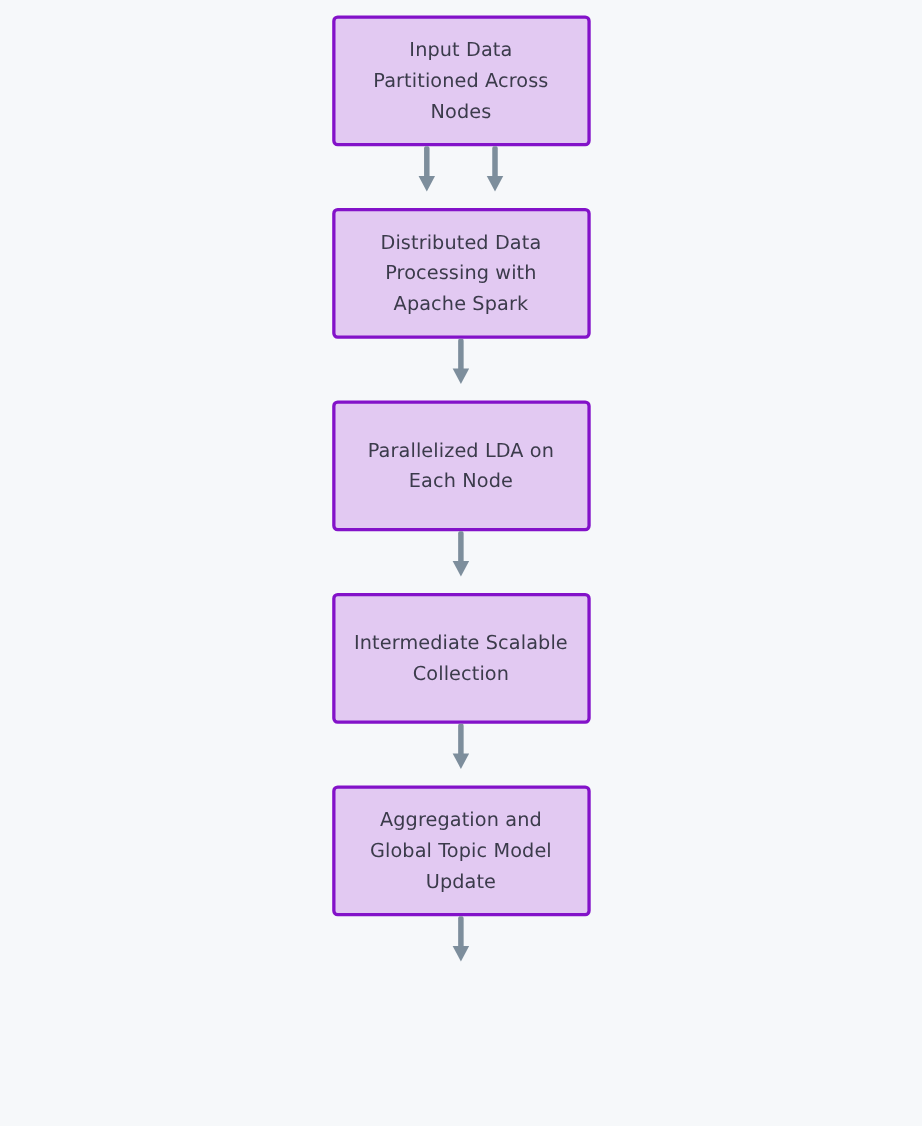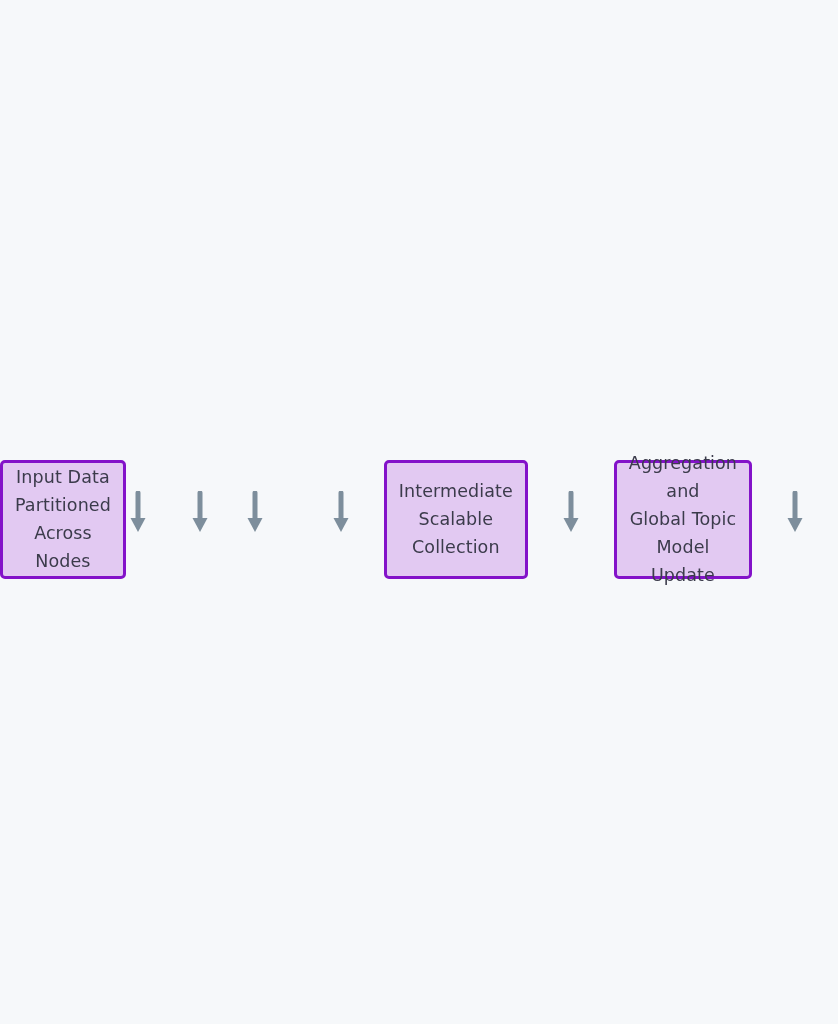--- a/index.html
+++ b/index.html
@@ -14,21 +14,21 @@
     font-family: "DejaVu Sans", sans-serif;
     overflow: hidden;
   }
 
   #flowchart {
     position: relative;
     width: 838px;
     height: 1024px;
     background: #f6f8fa;
     display: flex;
-    flex-direction: row;
+    flex-direction: column;
     align-items: center;
     box-sizing: border-box;
     padding-top: 14px;
   }
 
   .node {
     width: 235px;
     box-sizing: border-box;
     background: #e2c9f2;
     border: 3px solid #8312c9;
@@ -83,28 +83,37 @@
     <svg class="arrow" viewBox="0 0 20 44" aria-hidden="true">
       <line x1="10" y1="2" x2="10" y2="30" stroke="#7d8e9c" stroke-width="5" stroke-linecap="round"></line>
       <polygon points="10,41 2.5,27 17.5,27" fill="#7d8e9c"></polygon>
     </svg>
     <svg class="arrow" viewBox="0 0 20 44" aria-hidden="true">
       <line x1="10" y1="2" x2="10" y2="30" stroke="#7d8e9c" stroke-width="5" stroke-linecap="round"></line>
       <polygon points="10,41 2.5,27 17.5,27" fill="#7d8e9c"></polygon>
     </svg>
   </div>
 
+  <div class="node h3">
+    <span class="node-label">Distributed Data
+Processing with
+Apache Spark</span>
+  </div>
 
   <div class="connector single">
     <svg class="arrow" viewBox="0 0 20 44" aria-hidden="true">
       <line x1="10" y1="2" x2="10" y2="30" stroke="#7d8e9c" stroke-width="5" stroke-linecap="round"></line>
       <polygon points="10,41 2.5,27 17.5,27" fill="#7d8e9c"></polygon>
     </svg>
   </div>
 
+  <div class="node h3">
+    <span class="node-label">Parallelized LDA on
+Each Node</span>
+  </div>
 
   <div class="connector single">
     <svg class="arrow" viewBox="0 0 20 44" aria-hidden="true">
       <line x1="10" y1="2" x2="10" y2="30" stroke="#7d8e9c" stroke-width="5" stroke-linecap="round"></line>
       <polygon points="10,41 2.5,27 17.5,27" fill="#7d8e9c"></polygon>
     </svg>
   </div>
 
   <div class="node h3">
     <span class="node-label">Intermediate Scalable

